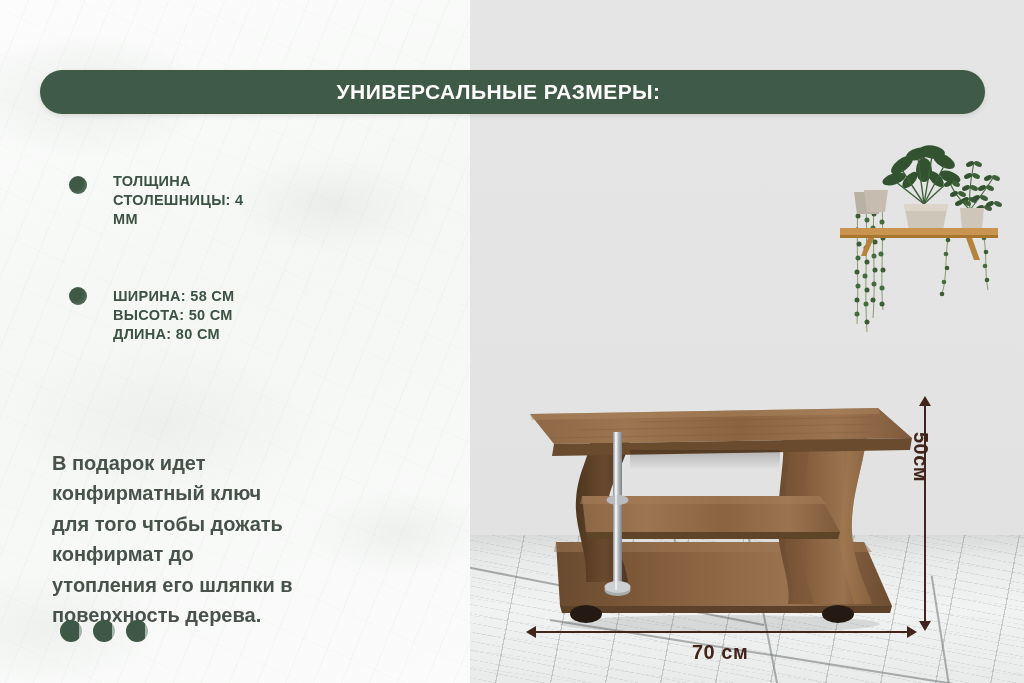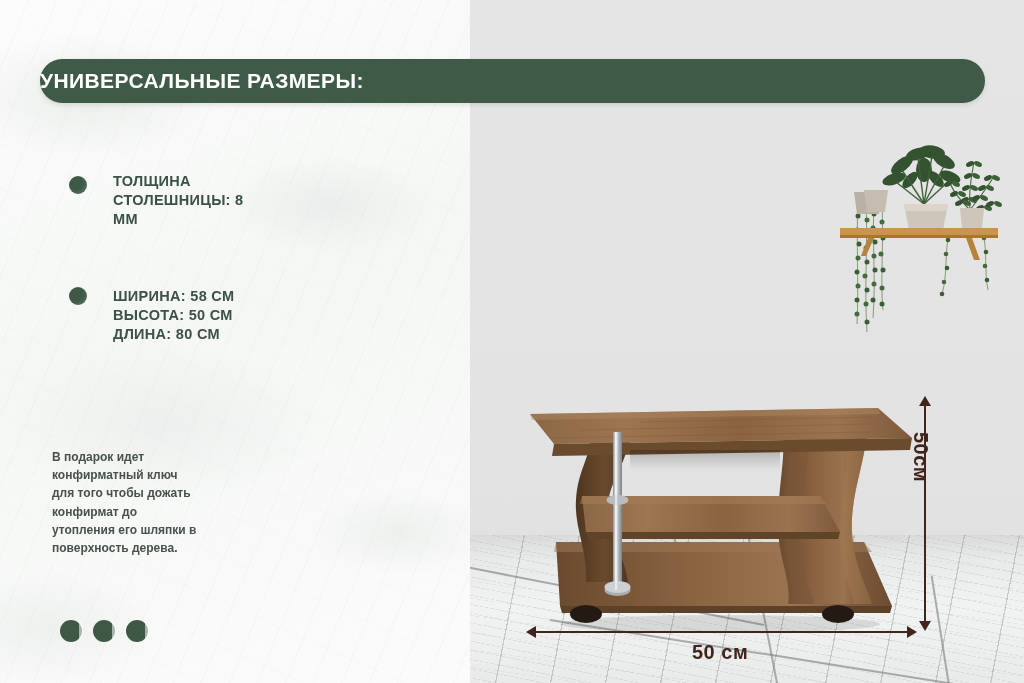--- a/index.html
+++ b/index.html
@@ -56,24 +56,24 @@
       repeating-linear-gradient(8deg,
         rgba(168,172,172,.00) 0 7px,
         rgba(168,172,172,.16) 7px 7.6px,
         rgba(168,172,172,.00) 7.6px 17px);
     opacity:.9;
   }
   .floor-seam{position:absolute;background:#6d7272;opacity:.55;transform-origin:left center;}
 
   
   .banner{
-    position:absolute;left:40px;top:59px;width:945px;height:44px;
+    position:absolute;left:40px;top:70px;width:945px;height:44px;
     background:#3f5b48;border-radius:22px;
     box-shadow:0 2px 5px rgba(0,0,0,.10);
-    display:flex;align-items:center;justify-content:flex-start;
+    display:flex;align-items:center;justify-content:center;
   }
   .banner-title{
     color:#ffffff;font-size:21px;font-weight:700;letter-spacing:.4px;
     padding-right:28px;white-space:nowrap;
   }
 
   
   .bullet-row{position:absolute;display:flex;align-items:flex-start;}
   .bullet-dot{
     width:18px;height:18px;border-radius:50%;background:#3e5a47;flex:0 0 auto;
@@ -83,21 +83,21 @@
     margin-left:26px;color:#3c5244;font-size:14.5px;font-weight:700;
     line-height:1.32;letter-spacing:.3px;white-space:pre-line;
   }
   #bullet-1{left:69px;top:172px;align-items:flex-start;}
   #bullet-1 .bullet-dot{margin-top:4px;}
   #bullet-2{left:69px;top:287px;}
 
   
   .gift-note{
     position:absolute;left:52px;top:448px;width:260px;
-    color:#46524a;font-size:12px;font-weight:700;line-height:1.52;
+    color:#46524a;font-size:20px;font-weight:700;line-height:1.52;
     white-space:pre-line;
   }
 
   
   .circles{position:absolute;left:60px;top:620px;display:flex;gap:11px;}
   .circle{
     width:22px;height:22px;border-radius:50%;background:#3d5946;position:relative;
   }
   .circle:after{
     content:"";position:absolute;right:-1px;top:0px;width:9px;height:20px;
@@ -142,21 +142,21 @@
     <div class="floor-seam" style="left:470px;top:40px;width:2px;height:120px;transform:rotate(-9deg);"></div>
   </div>
 
   <div class="banner">
     <div class="banner-title">УНИВЕРСАЛЬНЫЕ РАЗМЕРЫ:</div>
   </div>
 
   <div class="bullet-row" id="bullet-1">
     <span class="bullet-dot"></span>
     <span class="bullet-text">ТОЛЩИНА
-СТОЛЕШНИЦЫ: 8
+СТОЛЕШНИЦЫ: 4
 ММ</span>
   </div>
 
   <div class="bullet-row" id="bullet-2">
     <span class="bullet-dot"></span>
     <span class="bullet-text">ШИРИНА: 58 СМ
 ВЫСОТА: 50 СМ
 ДЛИНА: 80 СМ</span>
   </div>
 
@@ -358,15 +358,15 @@
   </svg>
 
   <div class="dim-line dim-v"></div>
   <div class="arrow arrow-up"></div>
   <div class="arrow arrow-down"></div>
   <div class="dim-label" id="dim-label-height">50см</div>
 
   <div class="dim-line dim-h"></div>
   <div class="arrow arrow-left"></div>
   <div class="arrow arrow-right"></div>
-  <div class="dim-label" id="dim-label-width">50 см</div>
+  <div class="dim-label" id="dim-label-width">70 см</div>
 
 </div>
 
 </body></html>

